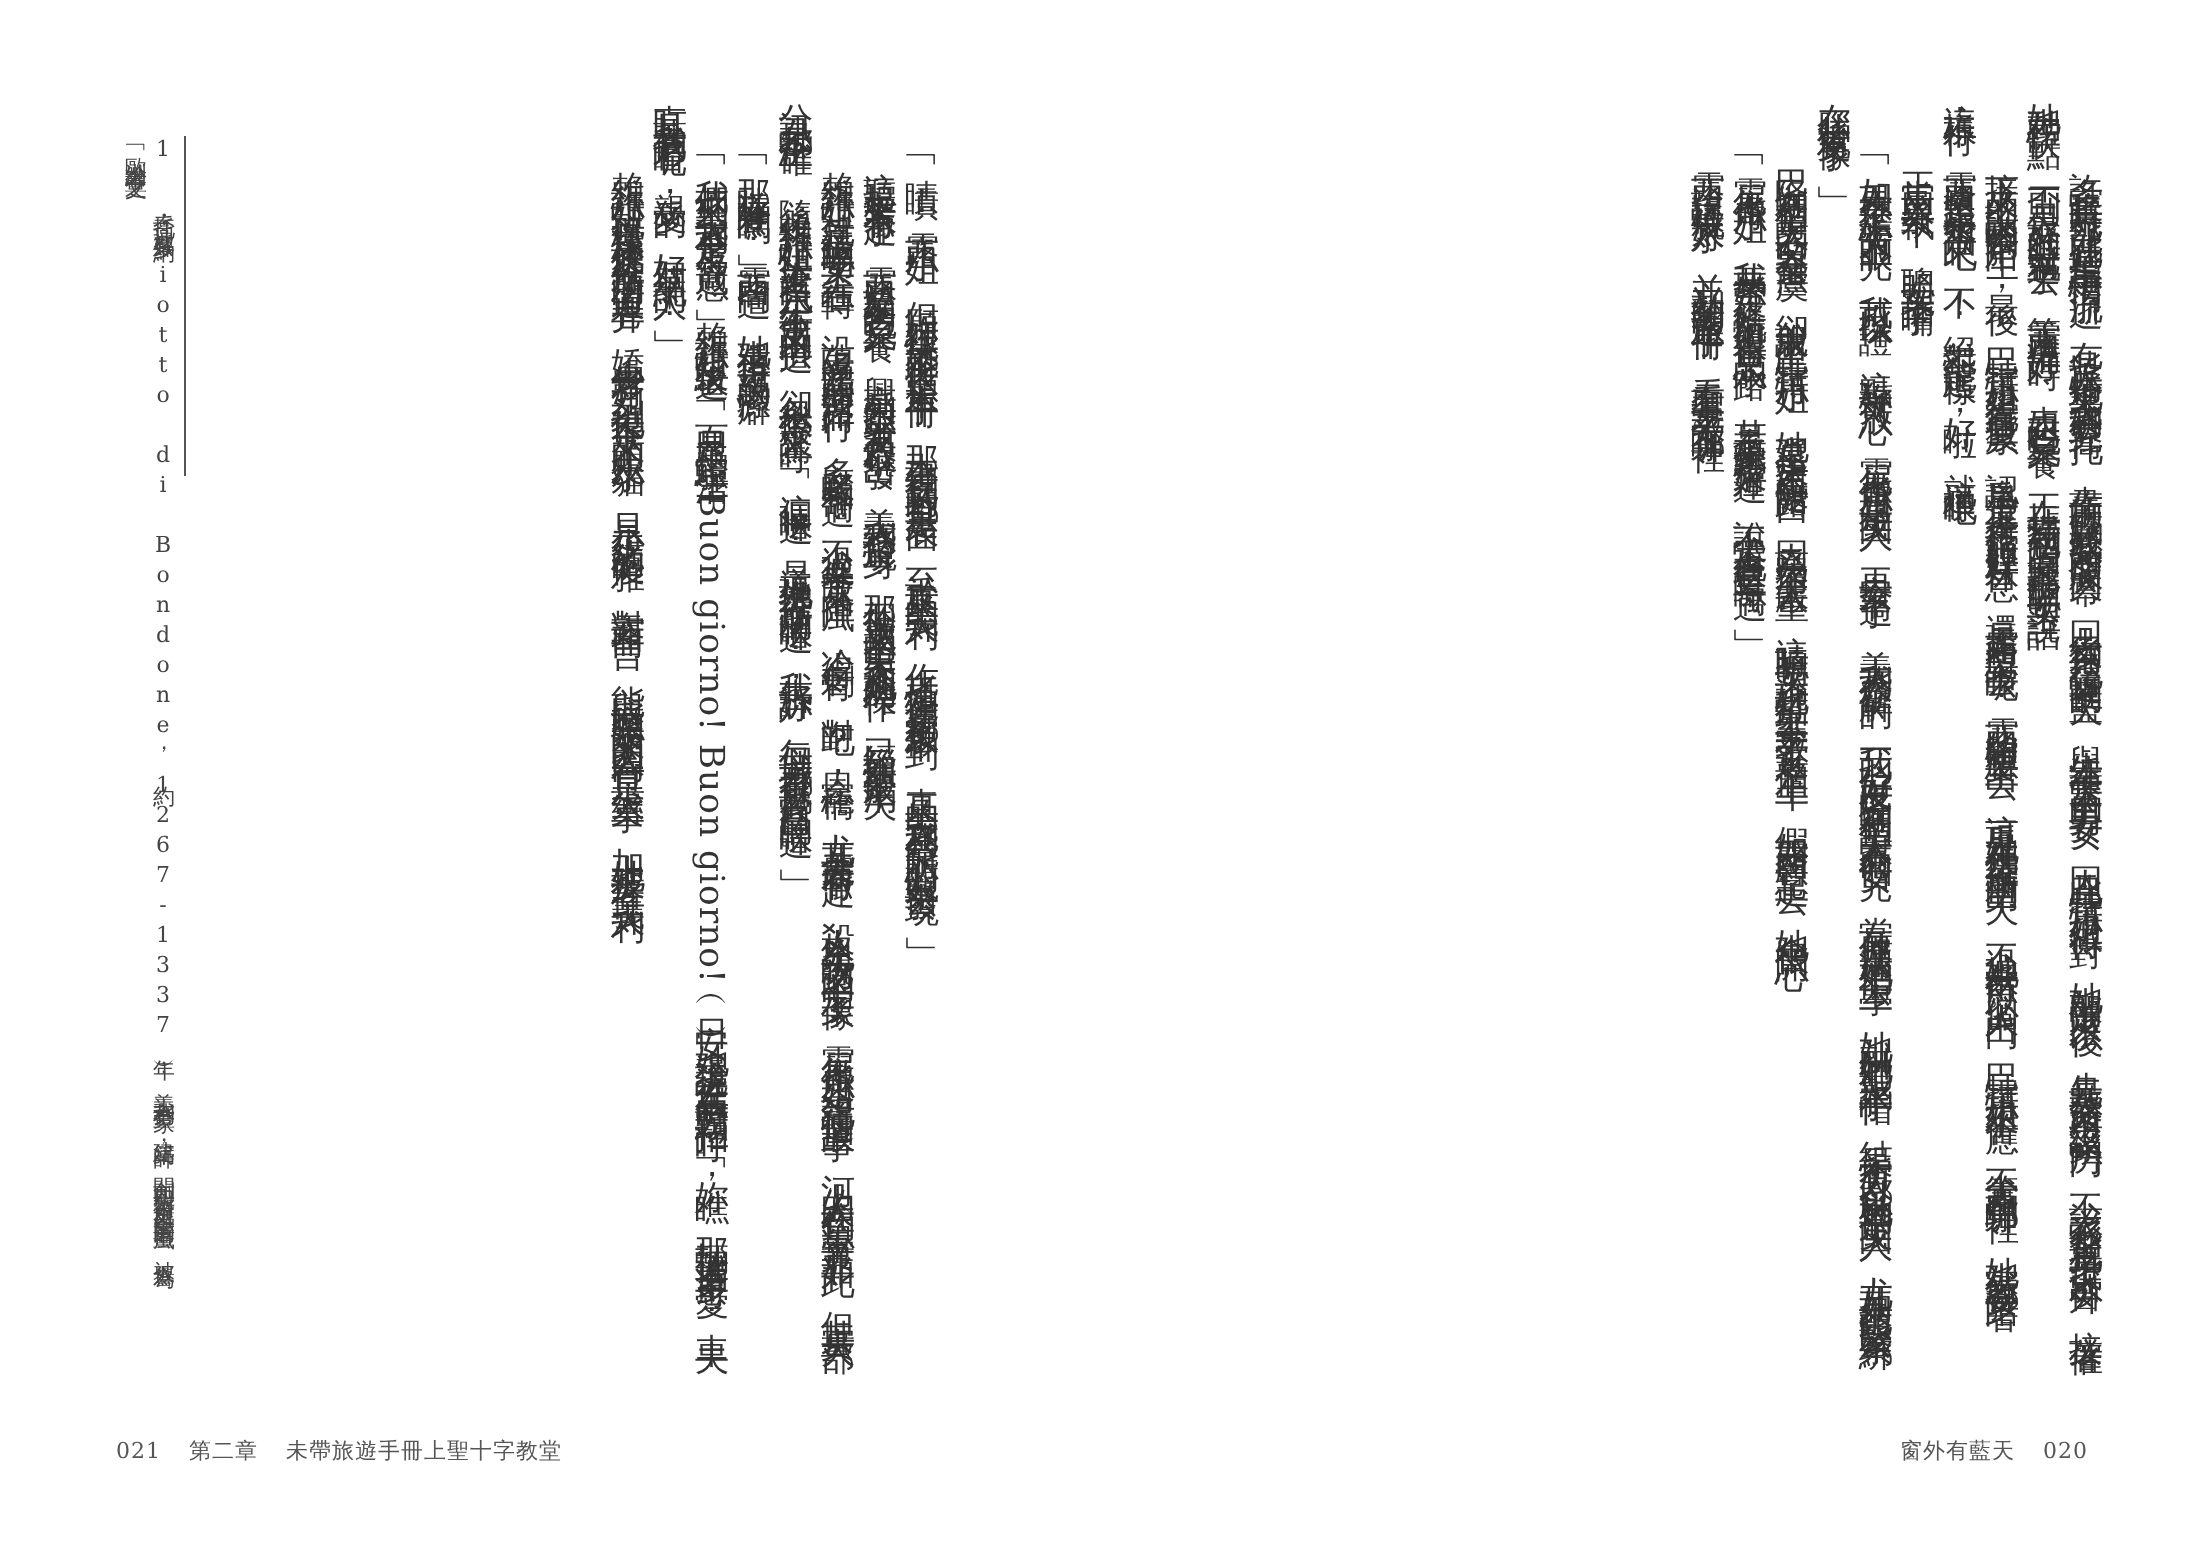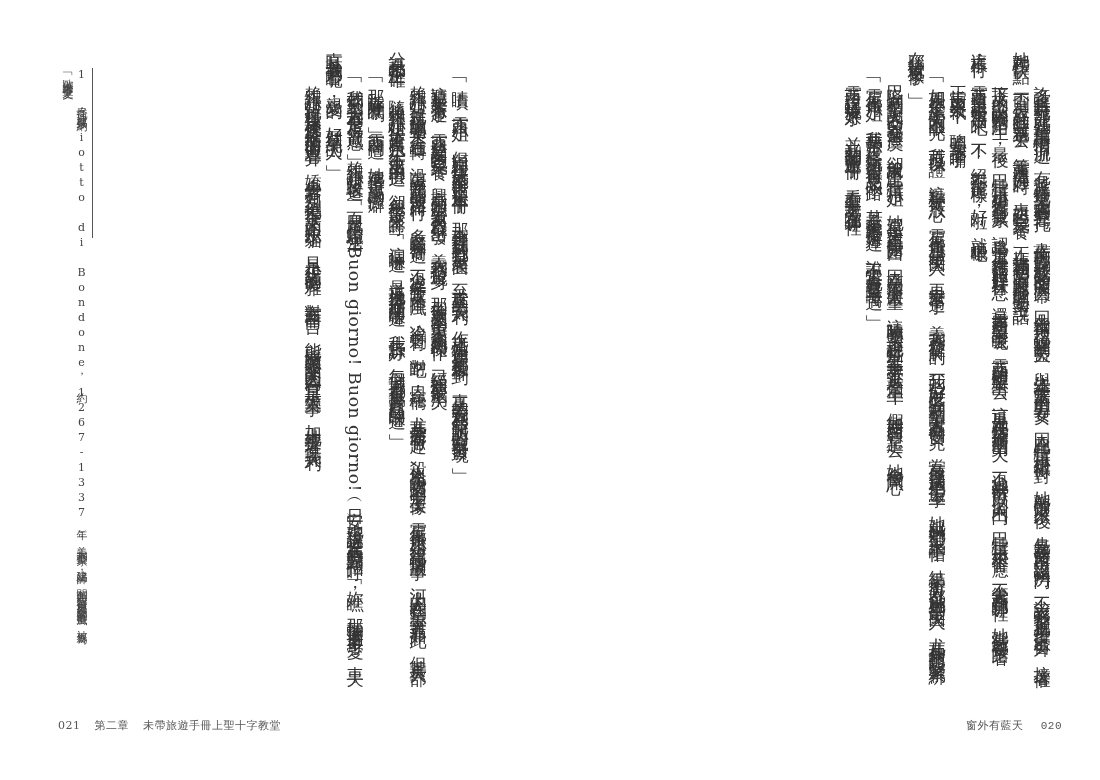--- a/index.html
+++ b/index.html
@@ -19,21 +19,21 @@
   .para { margin:0; text-indent:2em; }
   .latin { text-orientation: sideways; letter-spacing:0.5px; }
   .footnote {
     position:absolute; top:68px; left:48px; height:560px; width:40px;
     writing-mode: vertical-rl; text-orientation: upright;
     font-size:11px; line-height:14px; letter-spacing:2px; color:#444;
   }
   .footnote-rule { position:absolute; left:92px; top:68px; width:1px; height:170px; background:#555; }
   .footer { position:absolute; top:718px; font-size:11px; color:#555; letter-spacing:0.5px; }
   .footer-left { left:38px;margin-left:20px; }
-  .footer-right { right:38px;font-family:Liberation Mono, monospace; }
+  .footer-right { right:56px; }
   .footer span { margin-right:10px; }
   .footer-right span { margin-right:0; margin-left:10px; }
 </style>
 </head>
 <body>
 
 <div class="page page-right">
   <div class="body-text">
     <p class="para">許多寶貴時光可能就在這些瑣事中悄悄流逝，有些旅人特地來義大利研究喬托¹畫作的可觸感或教廷的腐敗內幕，回去後卻只記得這裡的藍天，與生活在藍天下的男男女女。因此巴特雷特小姐做得對，她敲門進來以後，先是數落露西不該沒鎖房門、不該衣衫不整就把身子探出窗外，接著催她動作快一點，否則一天最好的時光就過去了。等露西準備好時，表姐已吃完早餐，正在掉滿麵包屑的桌邊聽那位聰明女士說話。</p>
     <p class="para">接下來的談話內容倒不陌生。最後，巴特雷特小姐覺得有些疲累，認爲早上還是待在旅館裡好好休息，還是露西想要出去呢？露西的確想要出去，這可是她在佛羅倫斯的第一天，不過她當然可以一個人出門。巴特雷特小姐不答應，不管露西到哪裡，她當然都要陪著。這樣不行，露西還是跟表姐留下來吧。不！絕對不能這樣！好啦，就這樣吧！</p>

